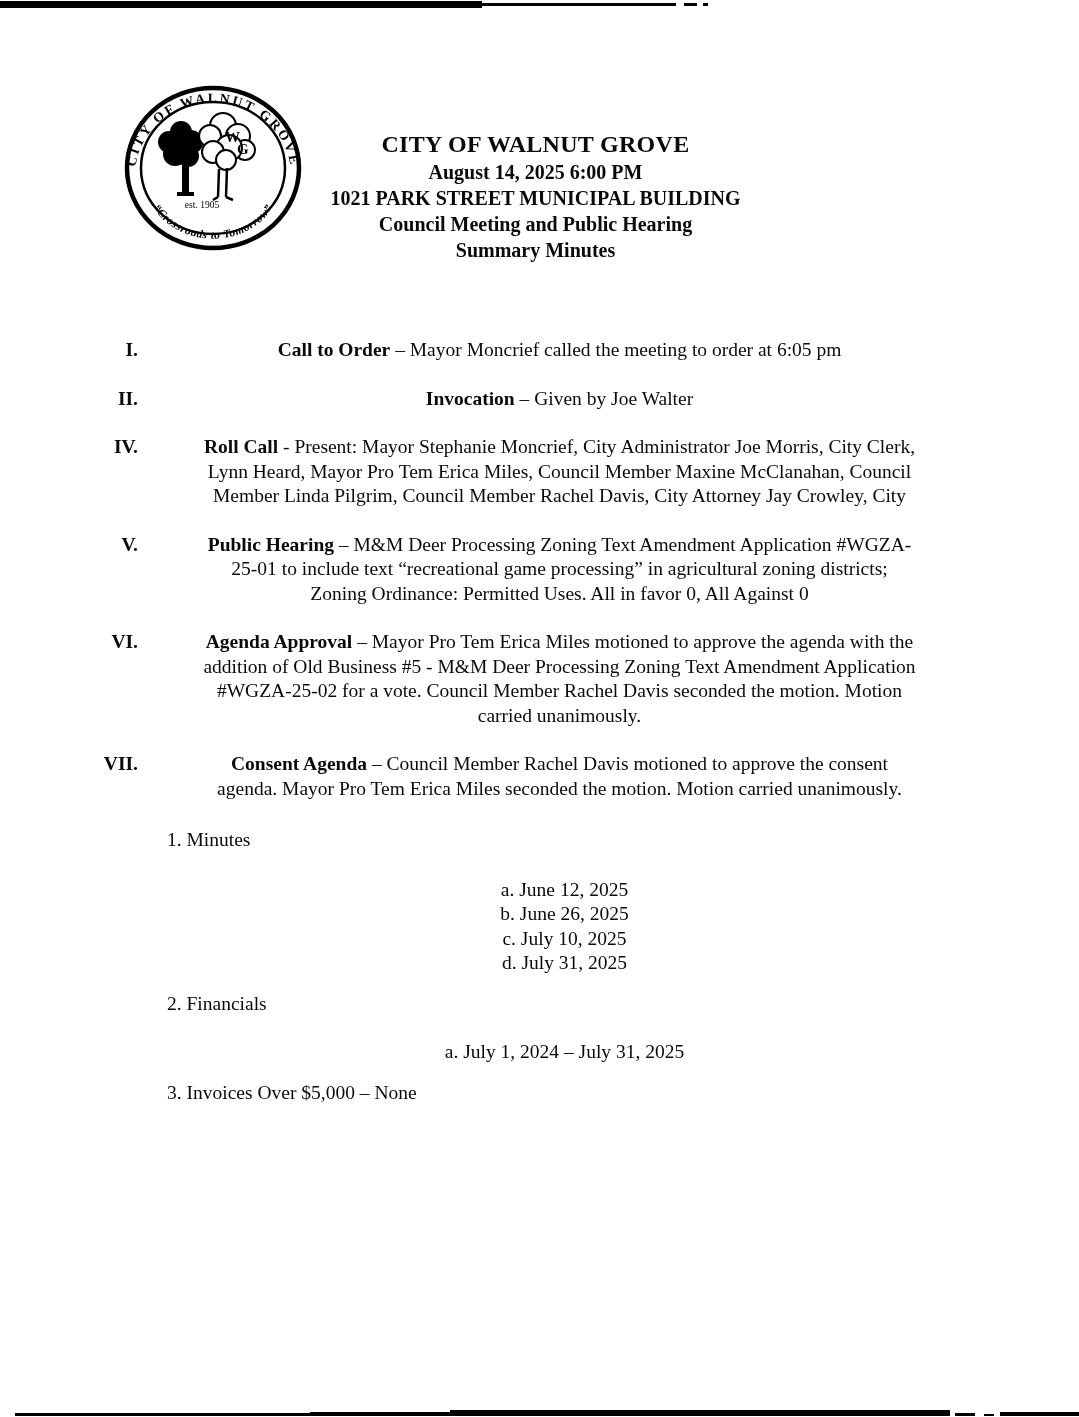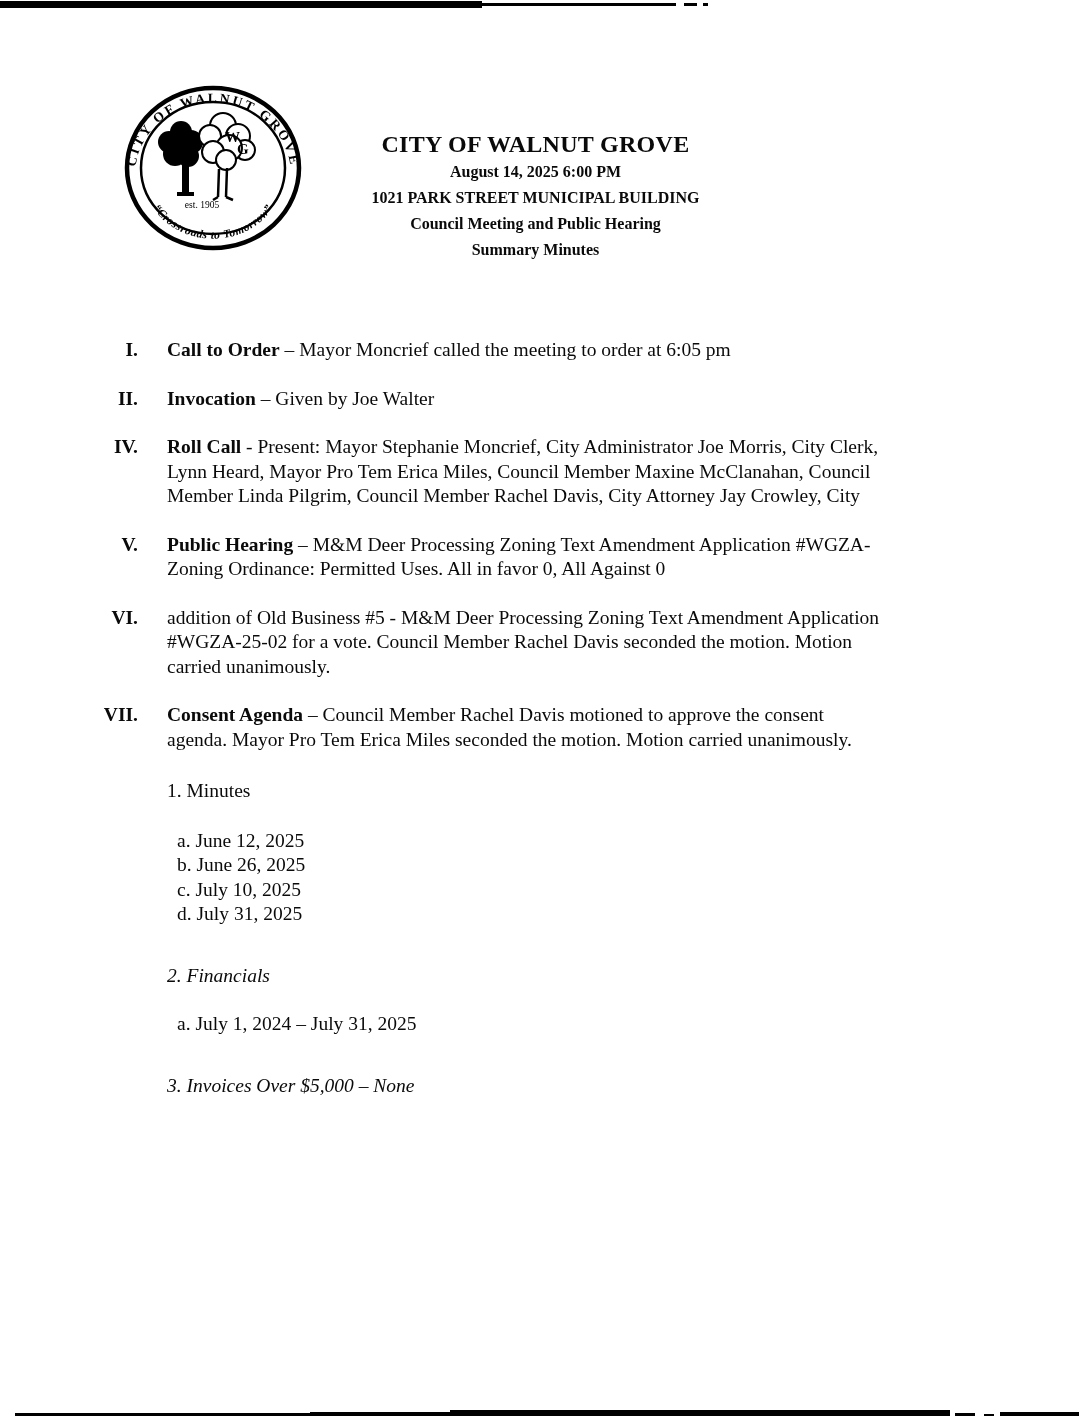--- a/index.html
+++ b/index.html
@@ -14,35 +14,35 @@
   }
   .art { position:absolute; background:#000; }
 
   
   .seal-wrap { position:absolute; left:121px; top:84px; width:184px; height:170px; }
   .doc-header-text {
     position:absolute; left:278px; top:130px; width:515px;
     text-align:center; font-weight:bold;
   }
   .doc-title { font-size:24px; line-height:29px; letter-spacing:0.3px; }
-  .doc-sub   { font-size:16px; line-height:26px; }
+  .doc-sub   { font-size:20px; line-height:26px; }
 
   
   .agenda {
     position:absolute; left:96px; top:338px; width:856px;
     font-size:19.5px; line-height:24.5px;
   }
   .row { display:flex; margin-bottom:24px; }
   .num { flex:none; width:42px; margin-right:29px; text-align:right; font-weight:bold; }
   .content { flex:1; min-width:0; }
-  .line { white-space:nowrap; }
+  .line { white-space:nowrap;text-align:center; }
   .bold { font-weight:bold; }
 
   .sub1 { margin-top:27px; white-space:nowrap; }
-  .sub1.tight { margin-top:37px;font-style:italic; }
+  .sub1.tight { margin-top:16px; }
   .sub2 { margin-left:10px; margin-top:25px; }
   .sub2.tight { margin-top:24px; }
   .sub2 .line { white-space:nowrap; }
 
   
   .seal-svg text { fill:#000; }
 </style>
 </head>
 <body>
 
@@ -135,27 +135,29 @@
         <div class="line"><span class="bold">Roll Call</span> <span>- Present: Mayor Stephanie Moncrief, City Administrator Joe Morris, City Clerk,</span></div>
         <div class="line">Lynn Heard, Mayor Pro Tem Erica Miles, Council Member Maxine McClanahan, Council</div>
         <div class="line">Member Linda Pilgrim, Council Member Rachel Davis, City Attorney Jay Crowley, City</div>
       </div>
     </div>
 
     <div class="row">
       <div class="num">V.</div>
       <div class="content">
         <div class="line"><span class="bold">Public Hearing</span> <span>– M&amp;M Deer Processing Zoning Text Amendment Application #WGZA-</span></div>
+        <div class="line">25-01 to include text “recreational game processing” in agricultural zoning districts;</div>
         <div class="line">Zoning Ordinance: Permitted Uses. All in favor 0, All Against 0</div>
       </div>
     </div>
 
     <div class="row">
       <div class="num">VI.</div>
       <div class="content">
+        <div class="line"><span class="bold">Agenda Approval</span> <span>– Mayor Pro Tem Erica Miles motioned to approve the agenda with the</span></div>
         <div class="line">addition of Old Business #5 - M&amp;M Deer Processing Zoning Text Amendment Application</div>
         <div class="line">#WGZA-25-02 for a vote. Council Member Rachel Davis seconded the motion. Motion</div>
         <div class="line">carried unanimously.</div>
       </div>
     </div>
 
     <div class="row">
       <div class="num">VII.</div>
       <div class="content">
         <div class="line"><span class="bold">Consent Agenda</span> <span>– Council Member Rachel Davis motioned to approve the consent</span></div>

